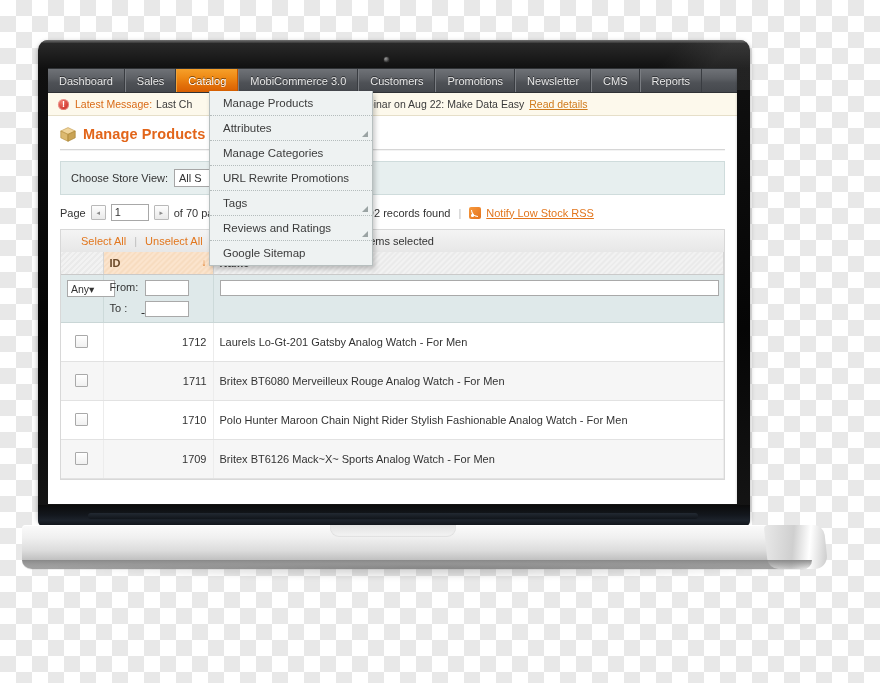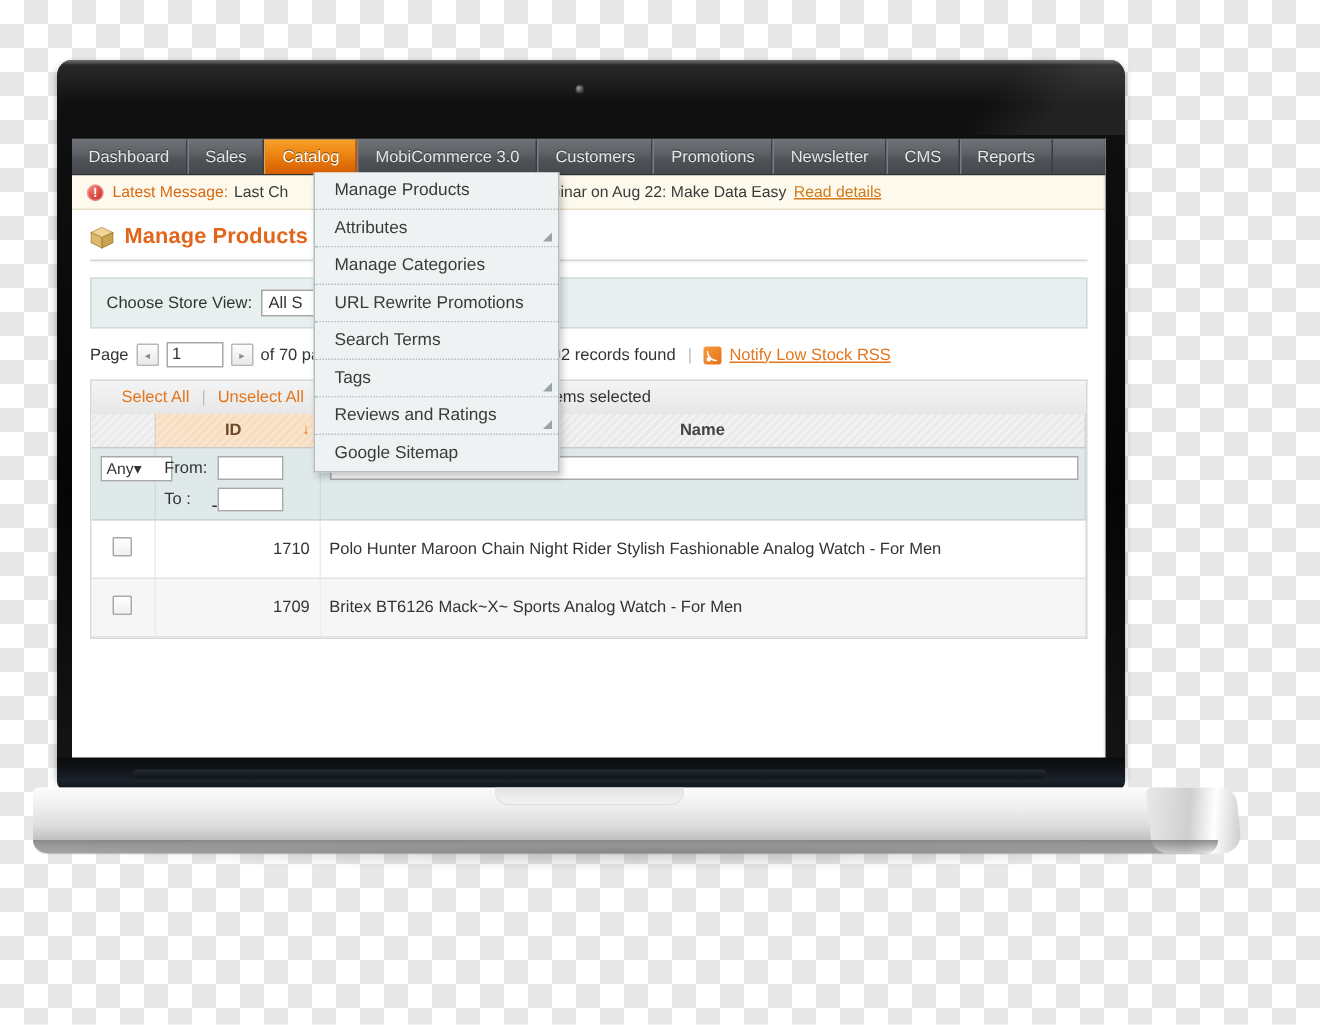--- a/index.html
+++ b/index.html
@@ -63,21 +63,20 @@
 
   
   #screen {
     position: absolute;
     left: 10px;      
     top: 28px;       
     width: 689px;    
     height: 436px;
     background:#fff;
     overflow: hidden;
-    margin-top: 24px;
   }
 
   
   #lid-foot {
     position:absolute;
     left: 38px; top: 505px;
     width: 712px; height: 22px;
     background: linear-gradient(180deg,#0b0b0b 0%, #13171d 45%, #1d232c 70%, #0d1015 100%);
     border-radius: 0 0 6px 6px;
   }
@@ -273,21 +272,21 @@
   .orange-link { color:#e2761d; }
 
   
   #grid { margin: 0 12px; border:1px solid #d8d8d8; border-top:none; }
   table.grid { border-collapse:collapse; width:100%; table-layout:fixed; }
   table.grid th {
     background: repeating-linear-gradient(135deg,#f2f2f2,#f2f2f2 2px,#eaeaea 2px,#eaeaea 4px);
     border-right:1px solid #d5d5d5;
     border-bottom:1px solid #c9c9c9;
     font-size:11px; color:#444; font-weight:bold;
-    text-align:center;
+    text-align:left;
     padding: 4px 6px;
     height: 14px;
   }
   table.grid th.sorted {
     background: repeating-linear-gradient(135deg,#fbe4cd,#fbe4cd 2px,#f7dcc0 2px,#f7dcc0 4px);
     color:#6b4a2a;
   }
   th .sortarrow { float:right; color:#e2761d; font-size:10px; }
   table.grid td.filt {
     background:#dfe9ea;
@@ -495,40 +494,49 @@
                   </div>
                 </td>
                 <td class="filt">
                   <span class="fi wide"></span>
                 </td>
               </tr>
             </thead>
             <tbody>
               <tr>
                 <td class="cell" style="text-align:center"><span class="cbx"></span></td>
+                <td class="cell num">1712</td>
+                <td class="cell">Laurels Lo-Gt-201 Gatsby Analog Watch - For Men</td>
+              </tr>
+              <tr class="alt">
+                <td class="cell" style="text-align:center"><span class="cbx"></span></td>
+                <td class="cell num">1711</td>
+                <td class="cell">Britex BT6080 Merveilleux Rouge Analog Watch - For Men</td>
+              </tr>
+              <tr>
+                <td class="cell" style="text-align:center"><span class="cbx"></span></td>
                 <td class="cell num">1710</td>
                 <td class="cell">Polo Hunter Maroon Chain Night Rider Stylish Fashionable Analog Watch - For Men</td>
               </tr>
               <tr class="alt">
                 <td class="cell" style="text-align:center"><span class="cbx"></span></td>
                 <td class="cell num">1709</td>
                 <td class="cell">Britex BT6126 Mack~X~ Sports Analog Watch - For Men</td>
               </tr>
             </tbody>
           </table>
         </div>
 
       </div>
 
       <div id="dropdown">
         <div class="dd-item"><span>Manage Products</span></div>
         <div class="dd-item has-sub"><span>Attributes</span></div>
         <div class="dd-item"><span>Manage Categories</span></div>
         <div class="dd-item"><span>URL Rewrite Promotions</span></div>
-        <div class="dd-item"><span>Search Terms</span></div>
         <div class="dd-item has-sub"><span>Tags</span></div>
         <div class="dd-item has-sub"><span>Reviews and Ratings</span></div>
         <div class="dd-item"><span>Google Sitemap</span></div>
       </div>
 
       <div id="screen-clip-fade"></div>
     </div>
   </div>
 
   <div id="lid-foot"></div>

